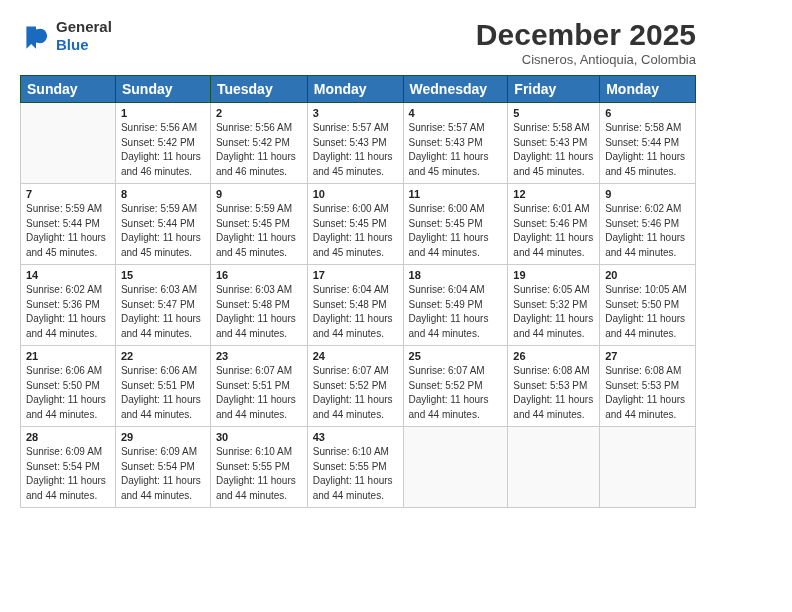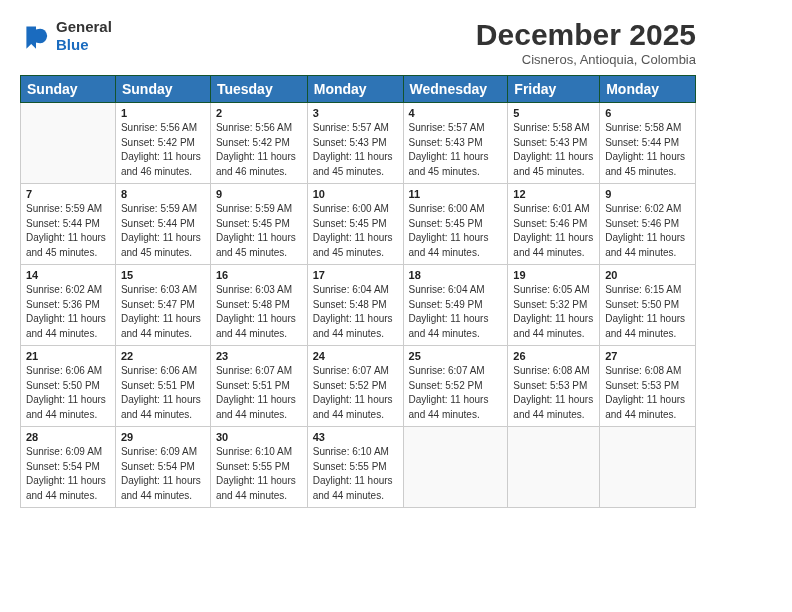--- a/index.html
+++ b/index.html
@@ -255,21 +255,21 @@
           </td>
           <td>
             <div class="day-num">19</div>
             <div class="day-info">Sunrise: 6:05 AM
 Sunset: 5:32 PM
 Daylight: 11 hours
 and 44 minutes.</div>
           </td>
           <td>
             <div class="day-num">20</div>
-            <div class="day-info">Sunrise: 6:15 AM
+            <div class="day-info">Sunrise: 10:05 AM
 Sunset: 5:50 PM
 Daylight: 11 hours
 and 44 minutes.</div>
           </td>
         </tr>
         <tr>
           <td>
             <div class="day-num">21</div>
             <div class="day-info">Sunrise: 6:06 AM
 Sunset: 5:50 PM

